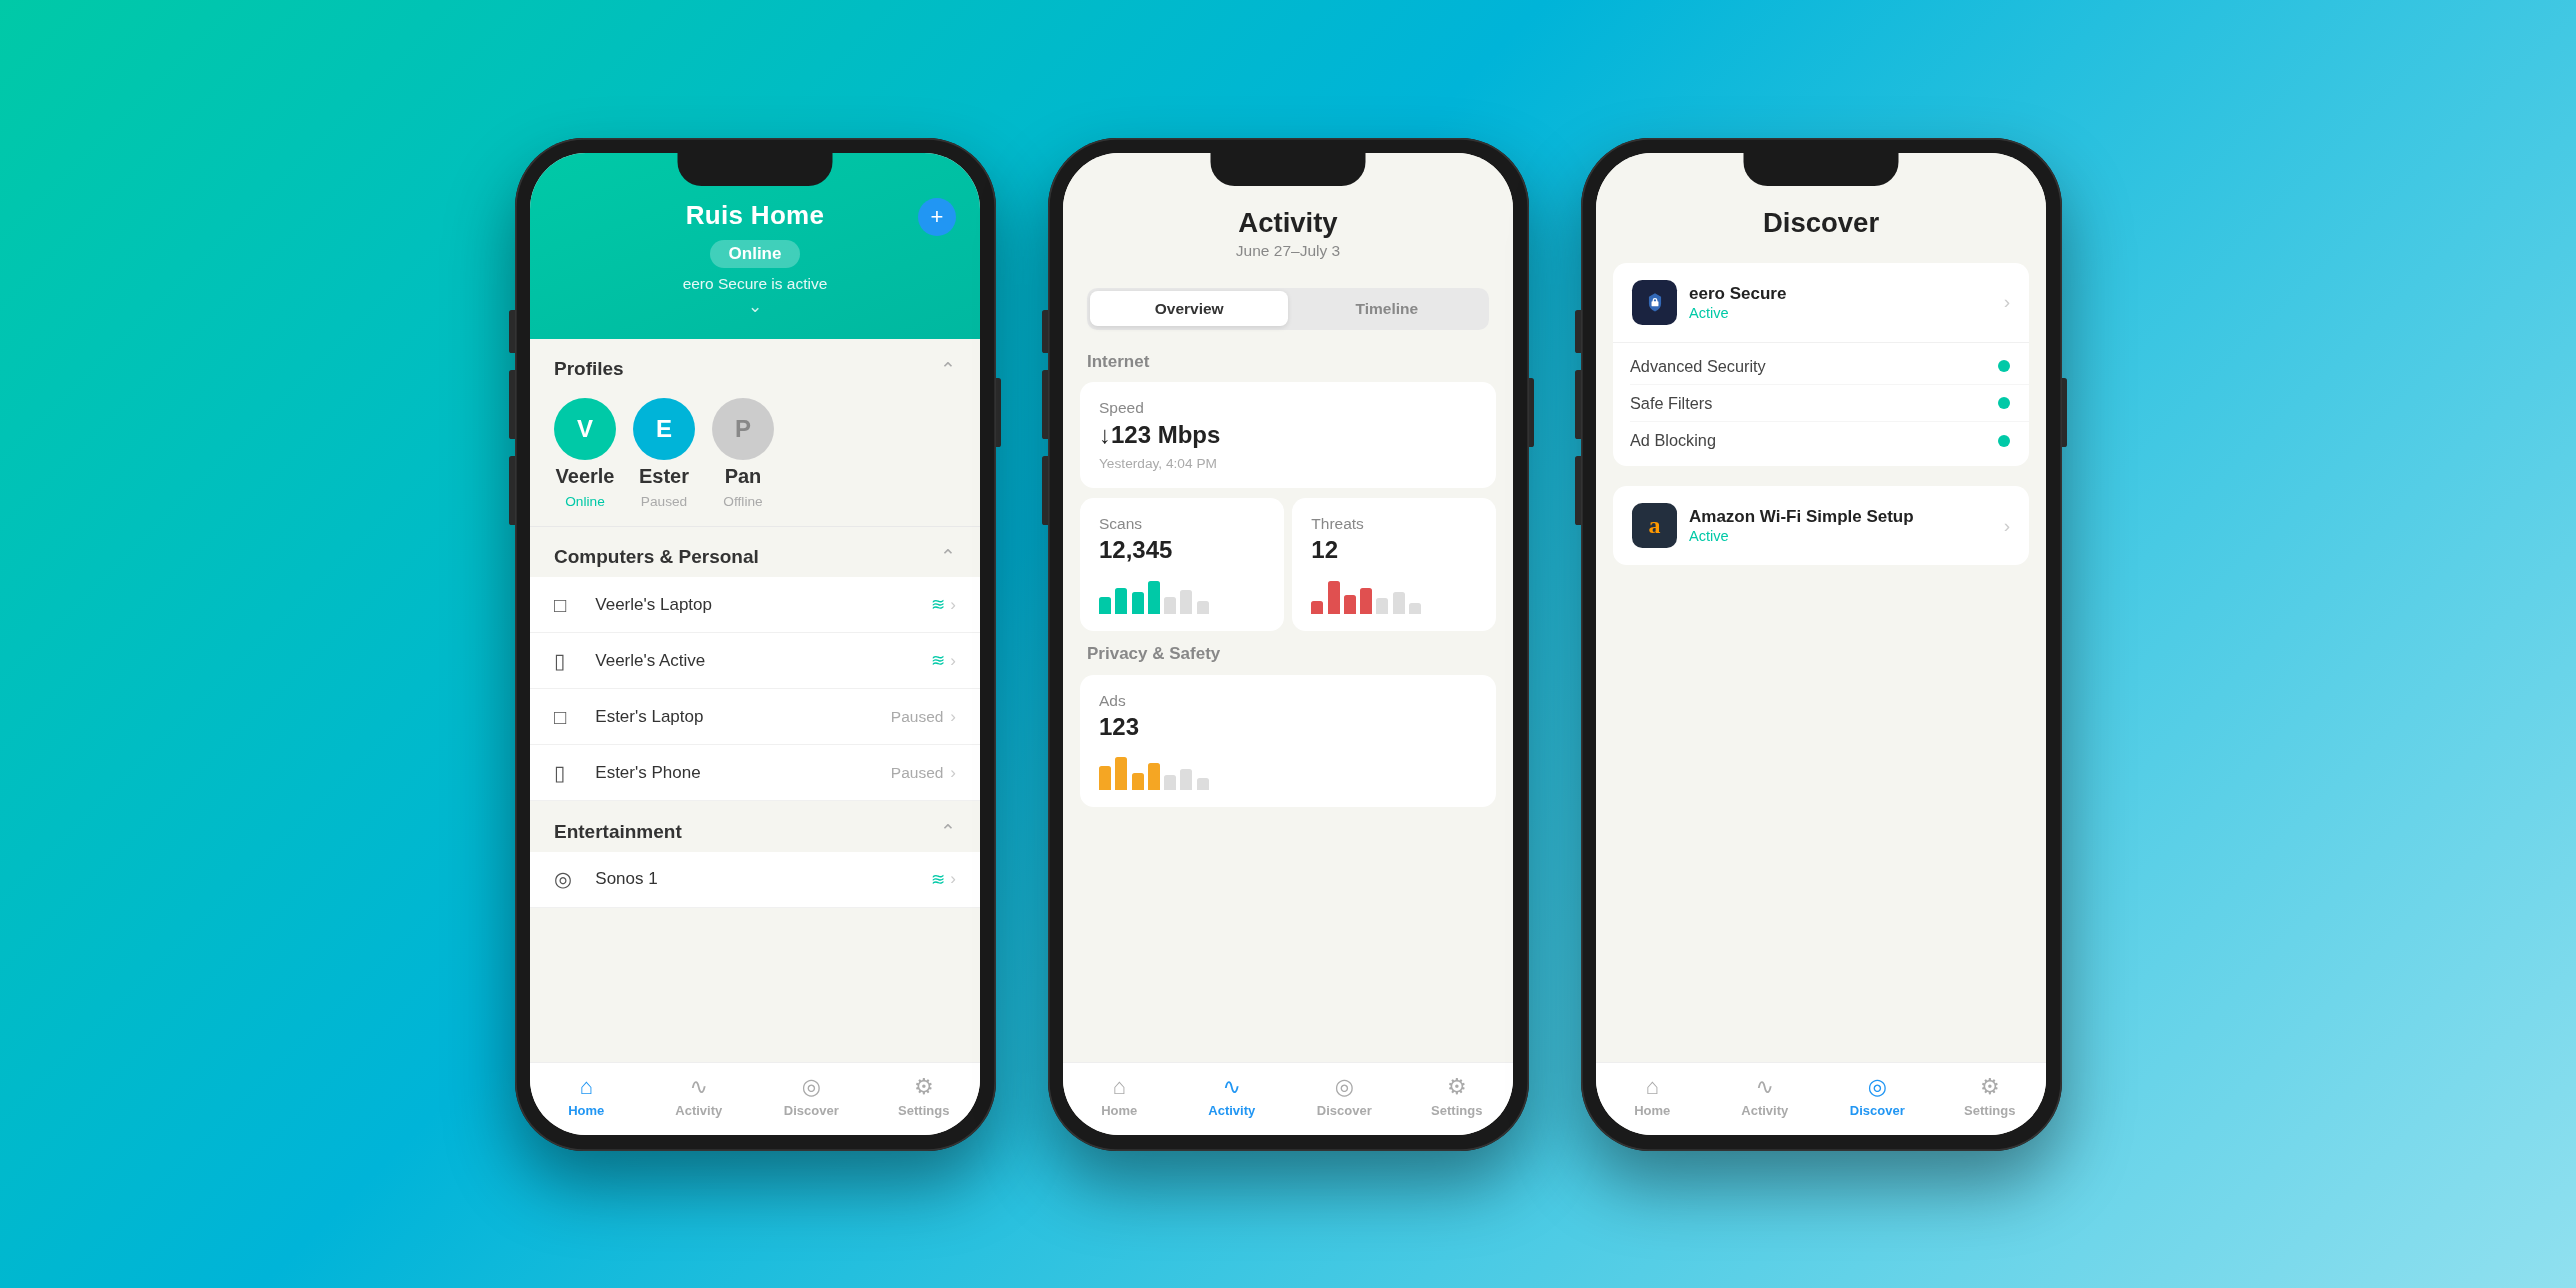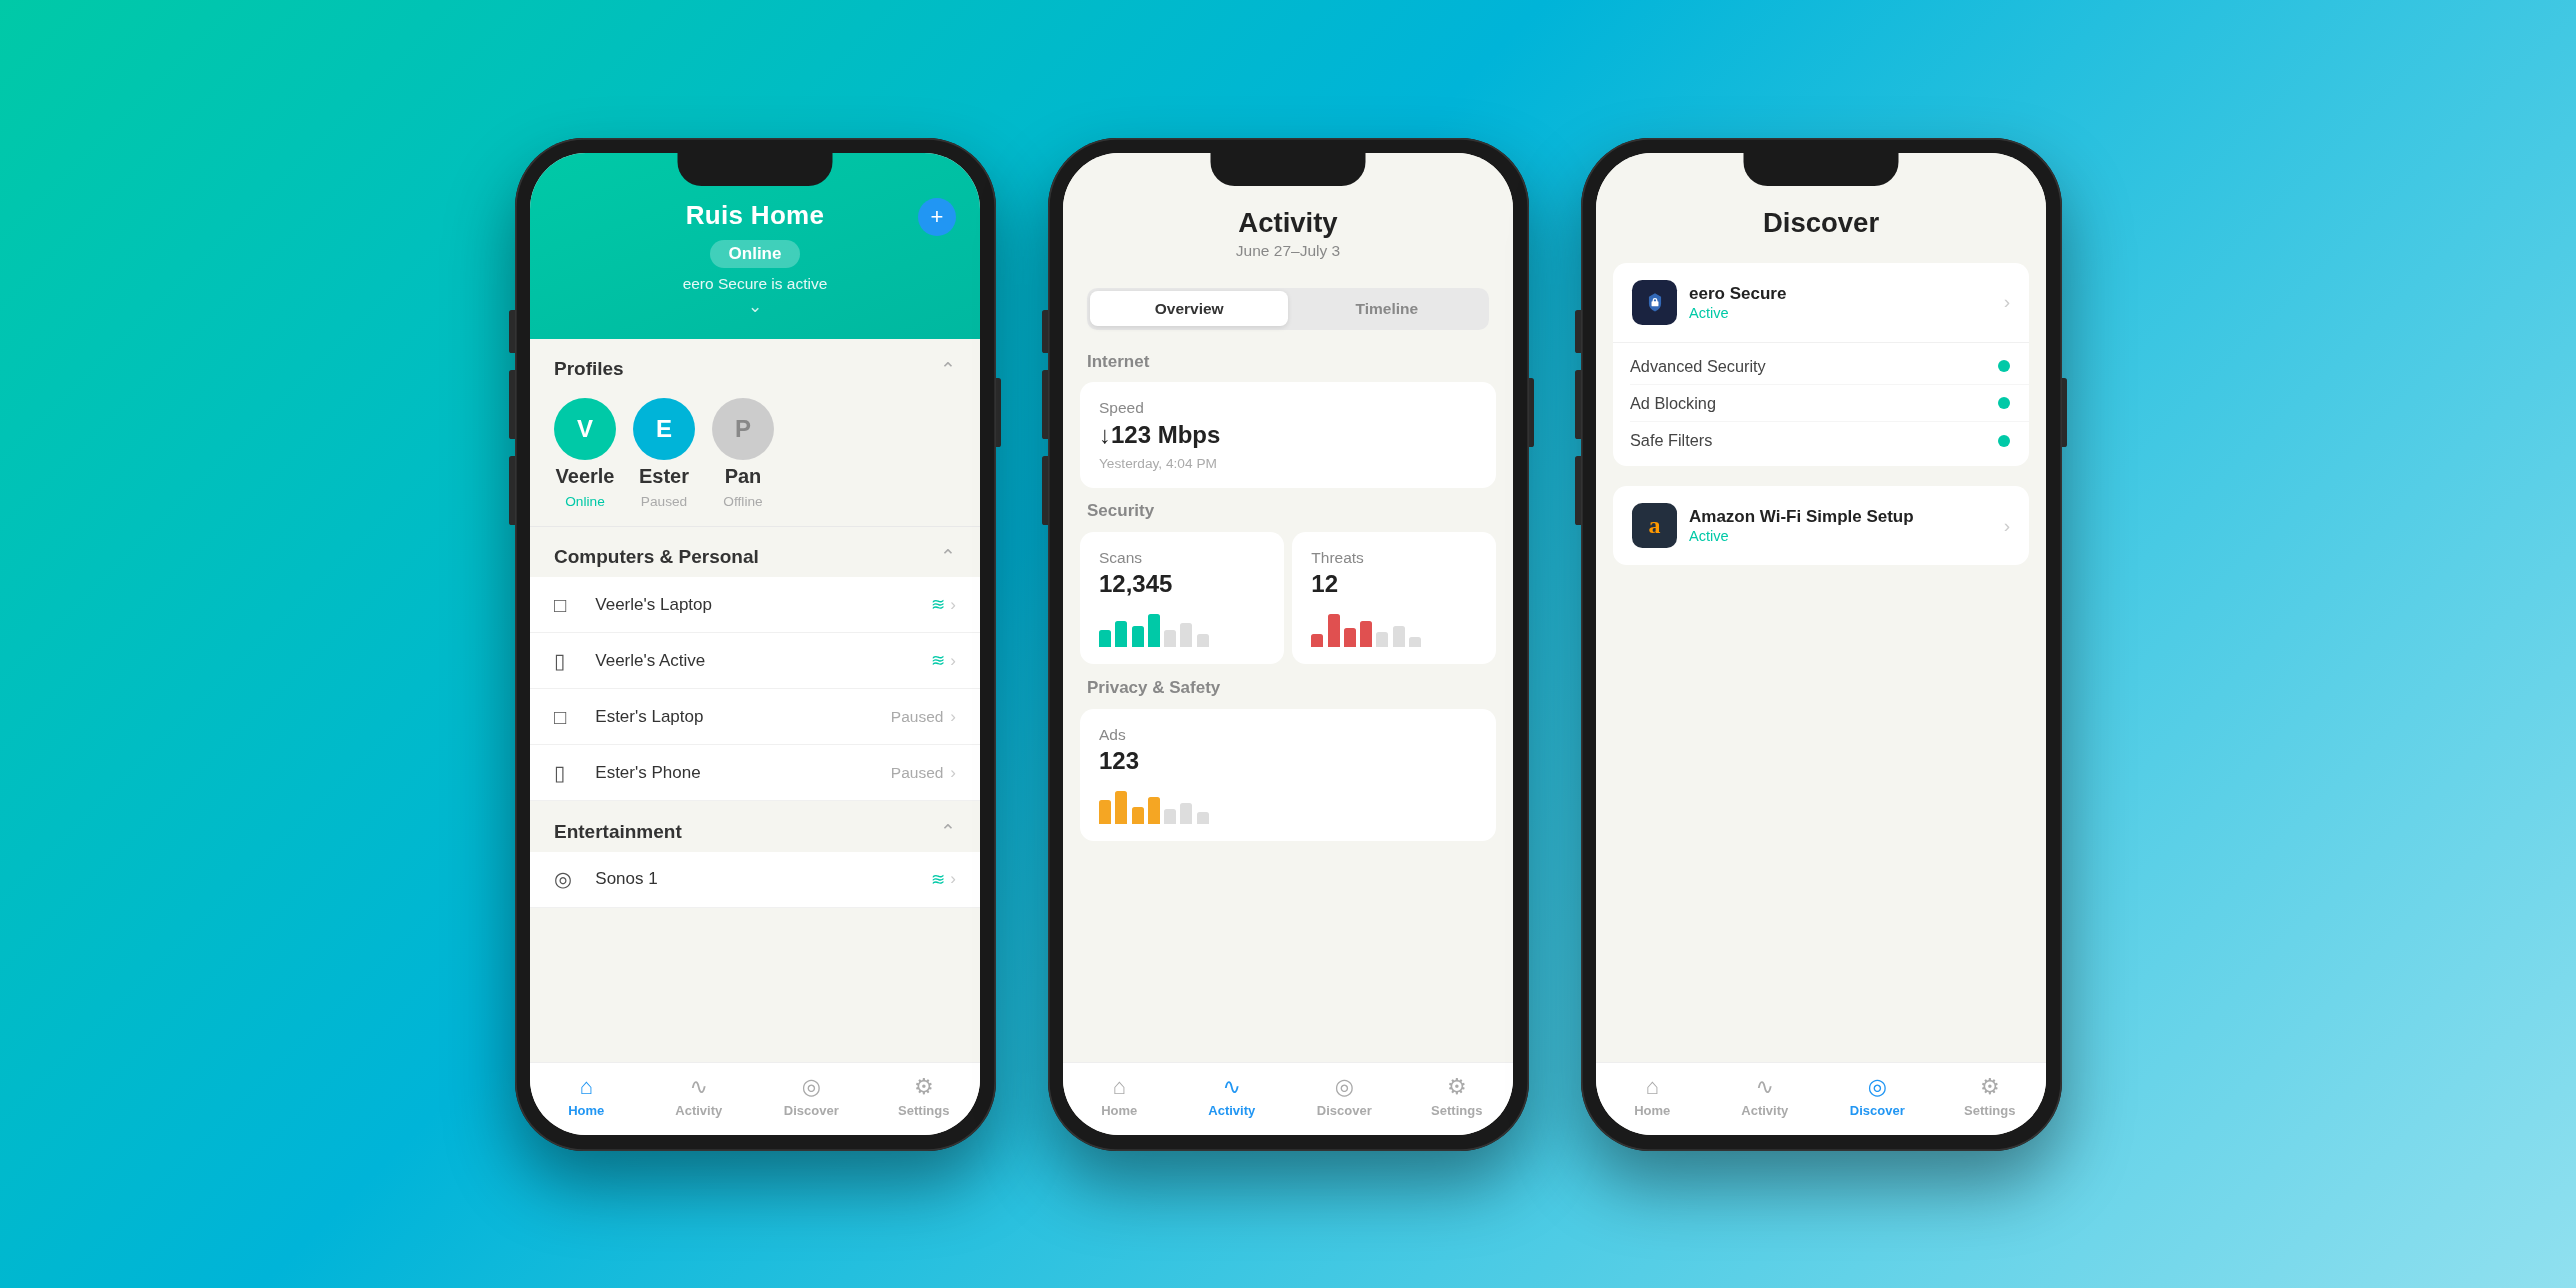--- a/index.html
+++ b/index.html
@@ -650,21 +650,20 @@
           <div class="tab-btn">Timeline</div>
         </div>
 
         <div class="activity-section-label">Internet</div>
         <div class="activity-card-full">
           <div class="card-label">Speed</div>
           <div class="card-value">↓123 Mbps</div>
           <div class="card-time">Yesterday, 4:04 PM</div>
         </div>
 
-        <div class="activity-section-label">Security</div>
         <div class="two-cards">
           <div class="activity-card">
             <div class="card-label">Scans</div>
             <div class="card-value">12,345</div>
             <div class="mini-bars">
               <div class="bar" style="height:17px;background:#00c9a7;"></div>
               <div class="bar" style="height:26px;background:#00c9a7;"></div>
               <div class="bar" style="height:21.5px;background:#00c9a7;"></div>
               <div class="bar" style="height:33px;background:#00c9a7;"></div>
               <div class="bar" style="height:17px;background:#ddd;"></div>
@@ -753,25 +752,25 @@
             </div>
             <span class="discover-item-chevron">›</span>
           </div>
 
           <div class="discover-sub-items">
             <div class="discover-sub-item">
               <span class="discover-sub-label">Advanced Security</span>
               <div class="discover-sub-dot"></div>
             </div>
             <div class="discover-sub-item">
+              <span class="discover-sub-label">Safe Filters</span>
+              <div class="discover-sub-dot"></div>
+            </div>
+            <div class="discover-sub-item">
               <span class="discover-sub-label">Ad Blocking</span>
-              <div class="discover-sub-dot"></div>
-            </div>
-            <div class="discover-sub-item">
-              <span class="discover-sub-label">Safe Filters</span>
               <div class="discover-sub-dot"></div>
             </div>
           </div>
         </div>
 
         <div class="discover-card">
           <div class="discover-item">
             <div class="discover-app-icon amazon-icon-bg" style="color: #ff9900; font-weight:800; font-size:24px; font-family:serif;">a</div>
             <div class="discover-item-info">
               <div class="discover-item-name">Amazon Wi-Fi Simple Setup</div>

